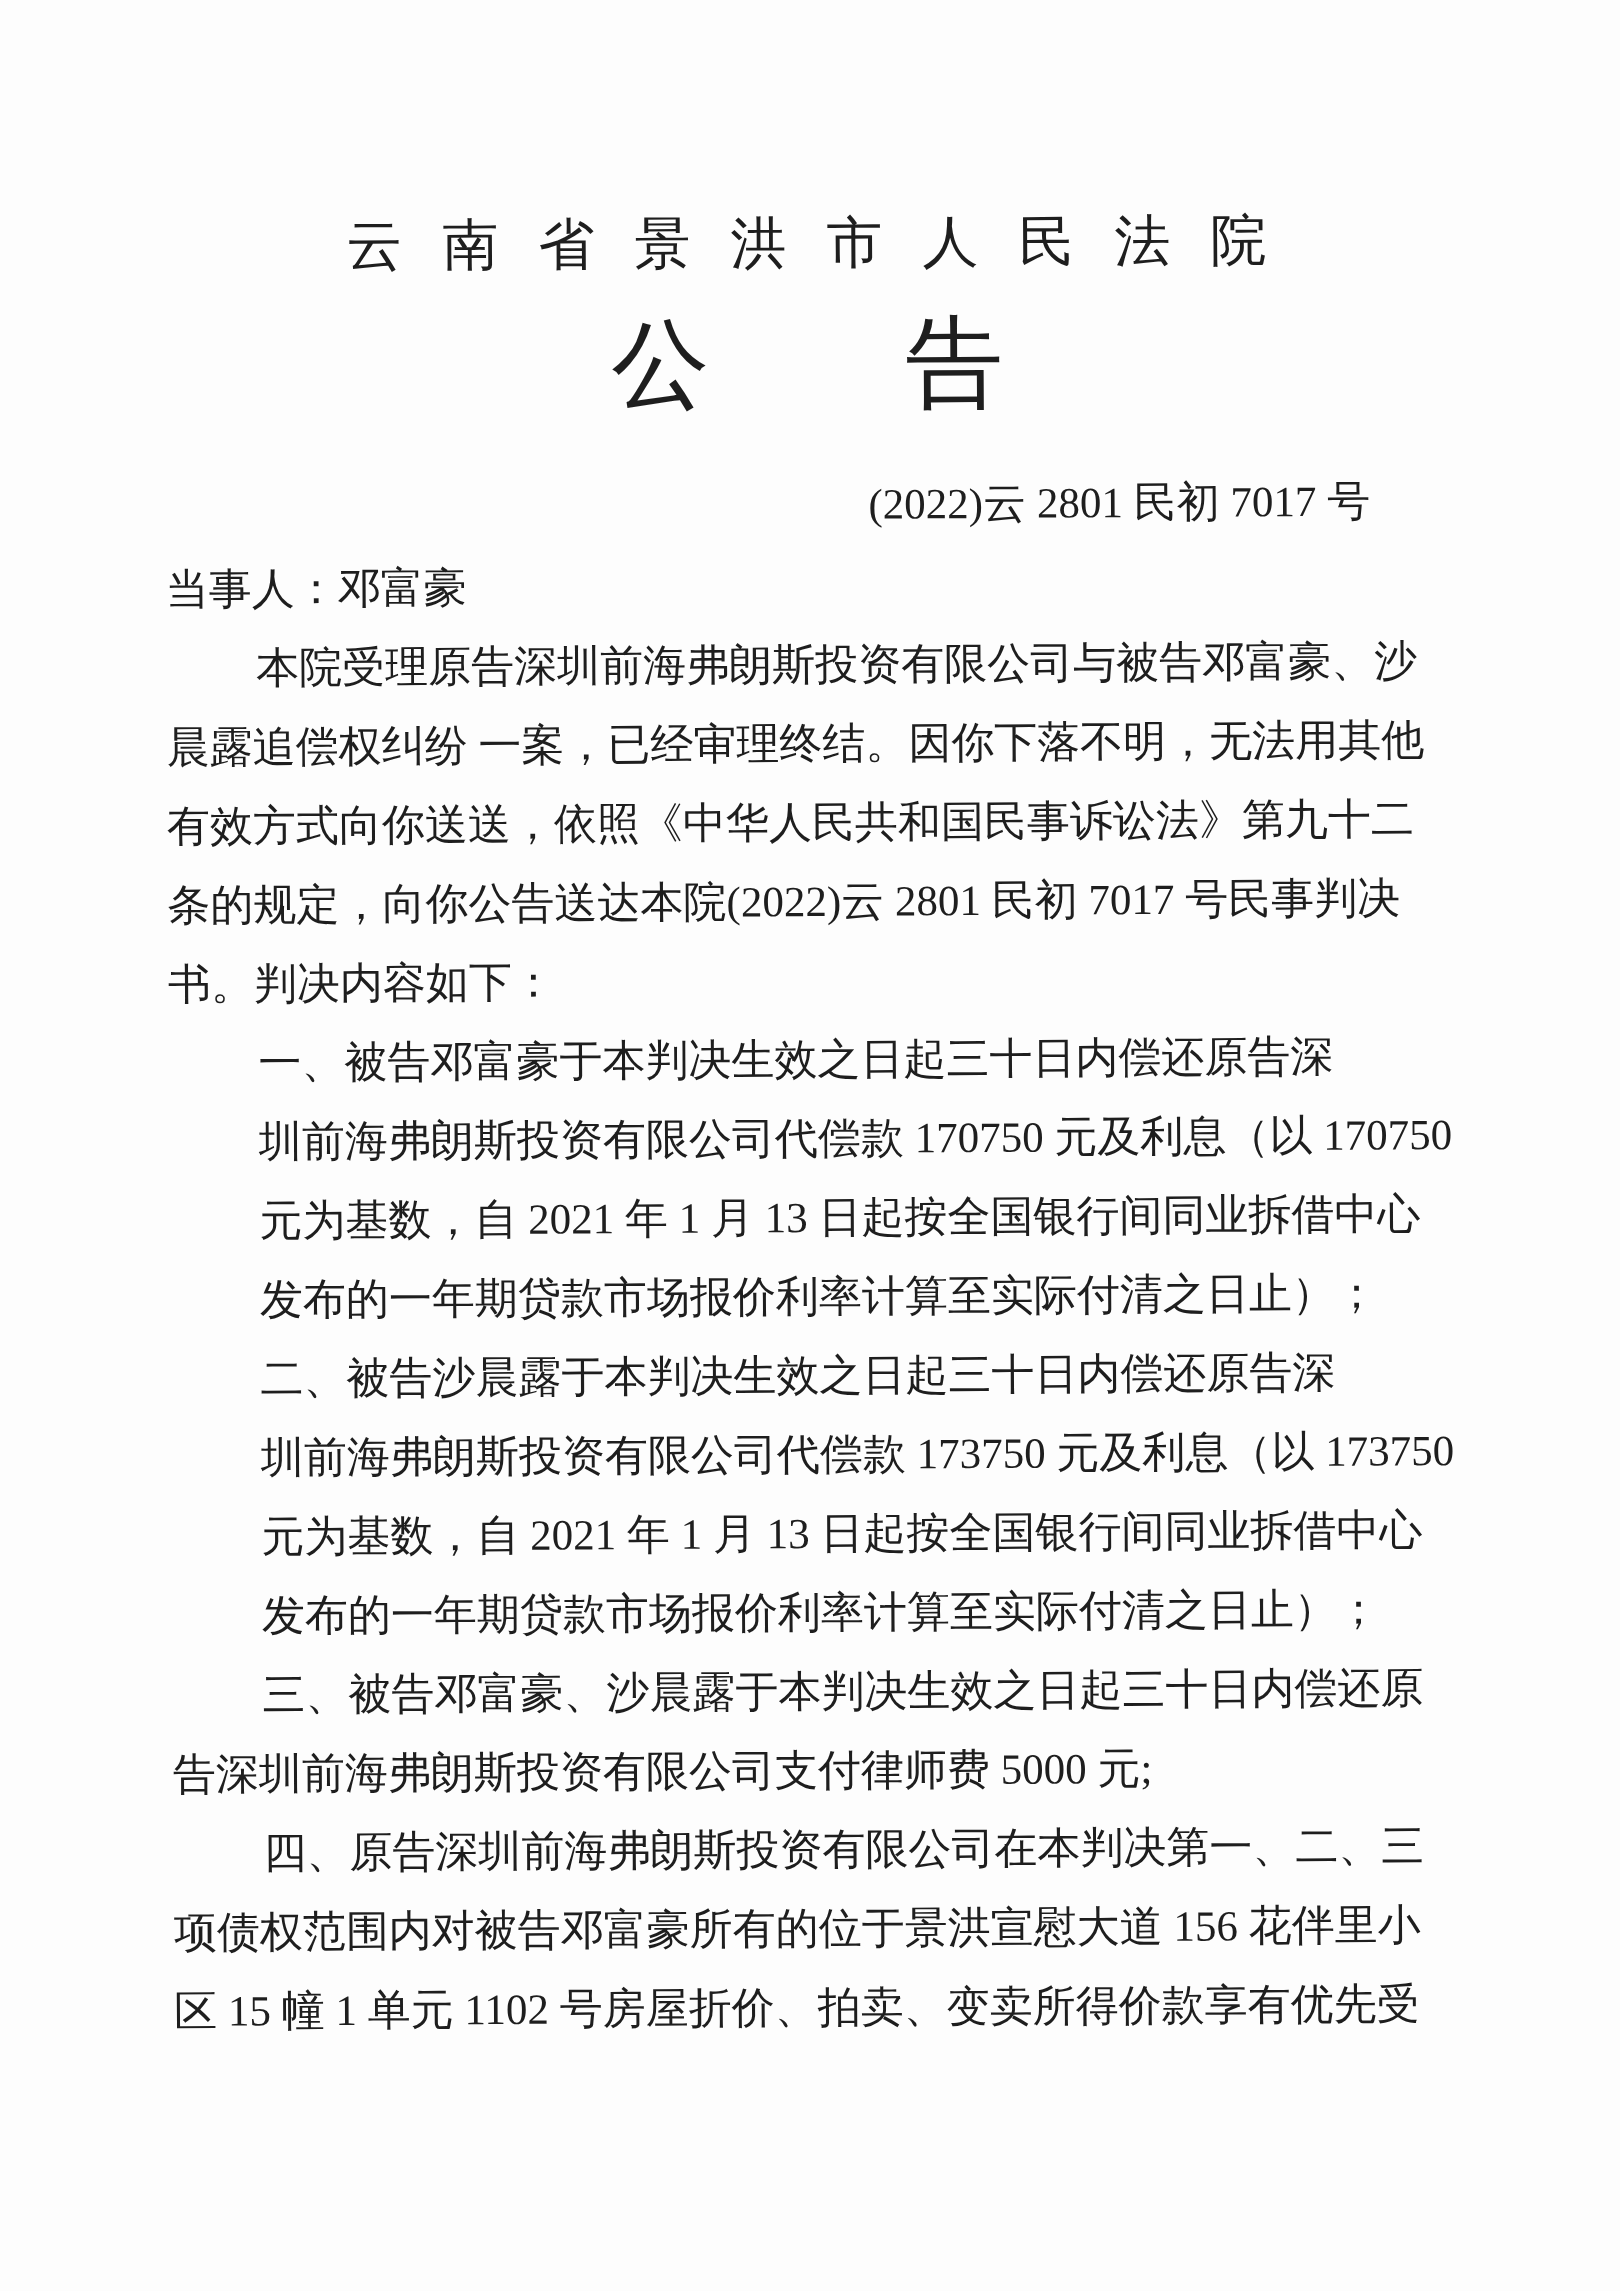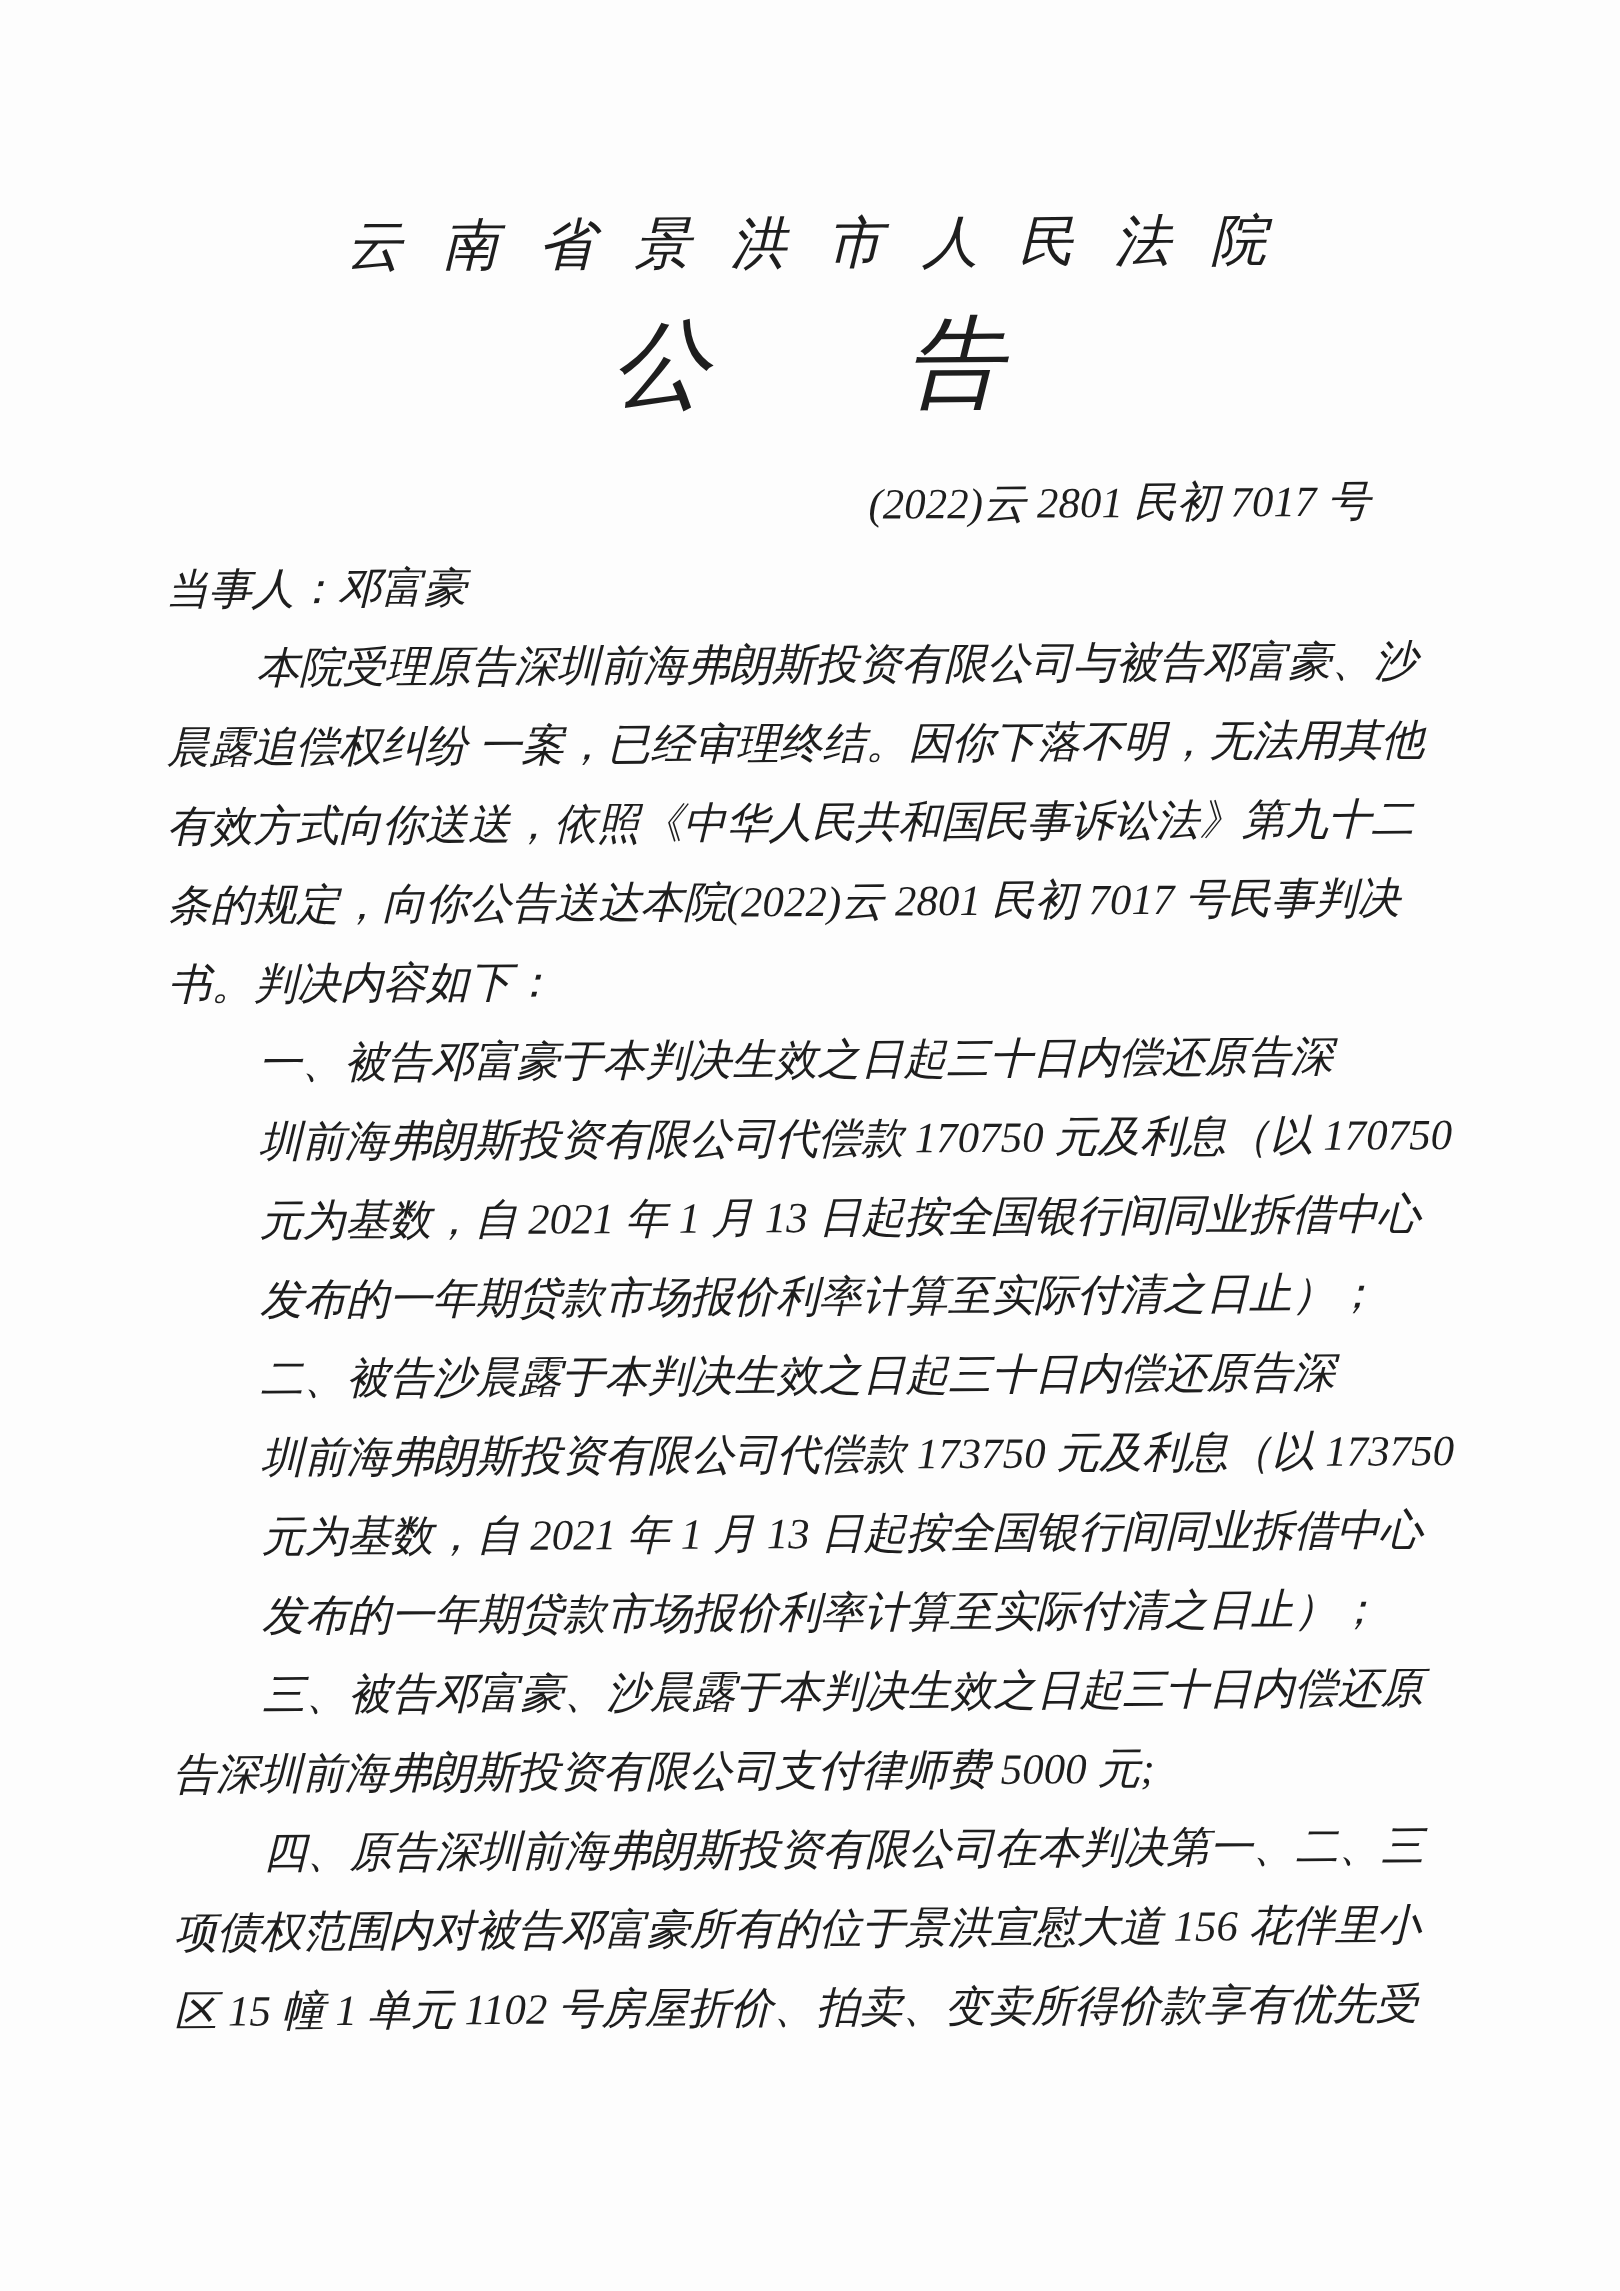--- a/index.html
+++ b/index.html
@@ -13,21 +13,20 @@
     font-family: "Liberation Serif", "DejaVu Serif", serif;
     color: #1e1e1e;
     overflow: hidden;
   }
   .sheet {
     position: relative;
     width: 1620px;
     height: 2292px;
     background: #fdfdfd;
     overflow: hidden;
-    font-style: italic;
   }
   .content {
     position: absolute;
     left: 0;
     top: 0;
     width: 100%;
     transform: rotate(-0.35deg);
     transform-origin: 50% 40%;
   }
   .court-name {

